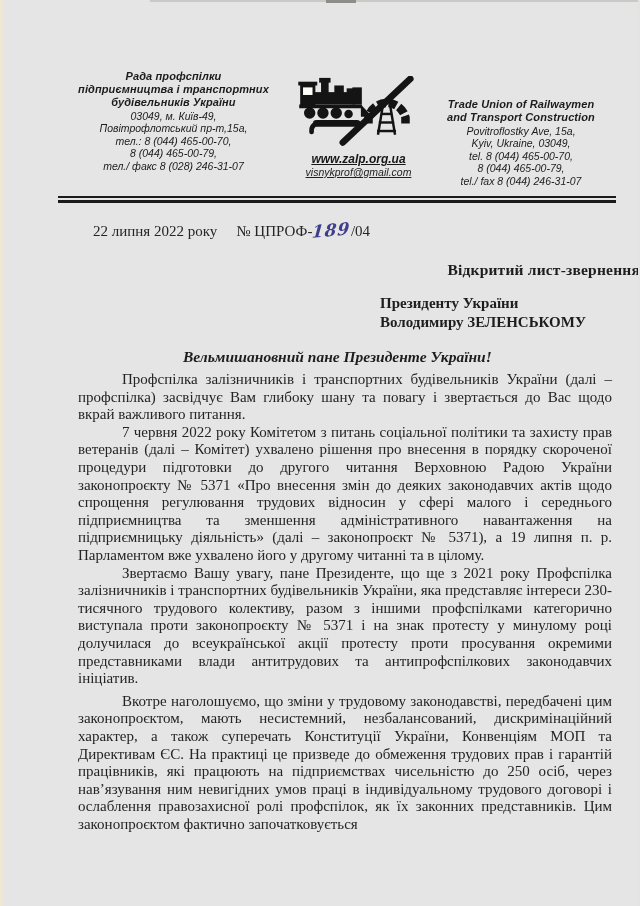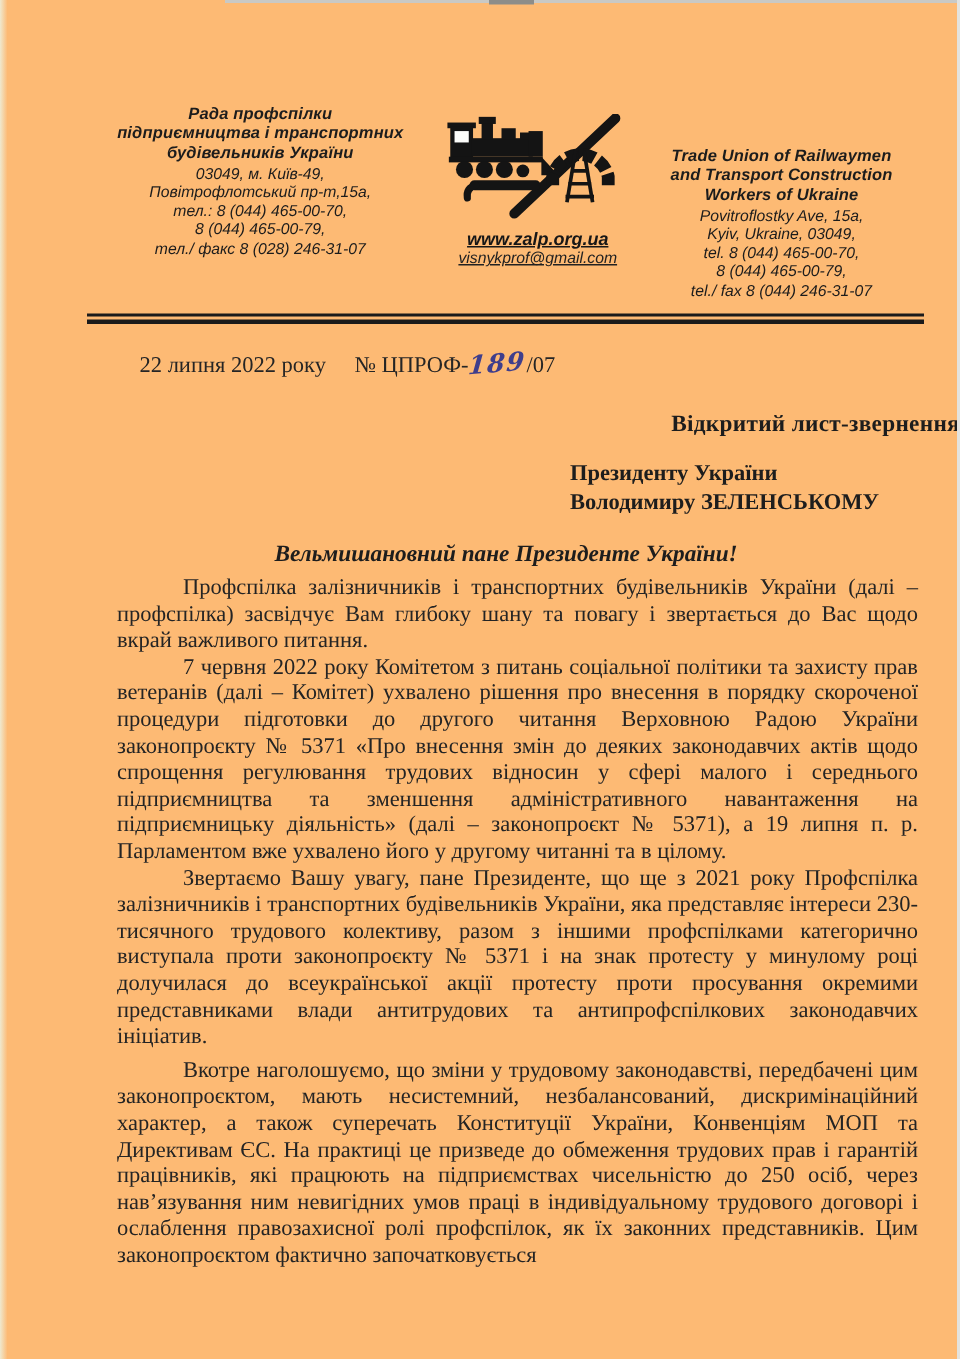--- a/index.html
+++ b/index.html
@@ -1,19 +1,19 @@
 <!DOCTYPE html>
 <html><head>
 <meta charset="utf-8">
 <style>
   html,body{margin:0;padding:0;background:#ffffff;}
   .page{
     position:relative;
     width:640px;height:906px;
-    background:#fdba74;
+    background:#e5e5e5;
     overflow:hidden;
     color:#222;
     font-family:"Liberation Serif", serif;
     box-sizing:border-box;
   }
   
   .edge-left{position:absolute;left:0;top:0;width:5px;height:906px;
     background:linear-gradient(90deg,#efe9cf,rgba(255,255,255,0));}
   .edge-top{position:absolute;left:150px;top:0;width:490px;height:2px;background:#c9c9c5;}
   .edge-top-mark{position:absolute;left:326px;top:0;width:30px;height:3px;background:#8d8d89;}
@@ -129,36 +129,35 @@
         </svg>
       </span>
       <div class="lh-web">www.zalp.org.ua</div>
       <div class="lh-mail">visnykprof@gmail.com</div>
     </div>
 
     <div class="lh-col lh-right">
       <div class="lh-org">
         <div>Trade Union of Railwaymen</div>
         <div>and Transport Construction</div>
-        <div>Workers of Ukraine</div>
       </div>
       <div class="lh-addr">
         <div>Povitroflostky Ave, 15a,</div>
         <div>Kyiv, Ukraine, 03049,</div>
         <div>tel. 8 (044) 465-00-70,</div>
         <div>8 (044) 465-00-79,</div>
         <div>tel./ fax 8 (044) 246-31-07</div>
       </div>
     </div>
   </div>
 
   <div class="divider"></div>
 
   <div class="dateline">
-    <span>22 липня 2022 року</span><span class="ref"><span>№ ЦПРОФ-</span><span class="handwritten">189</span><span>/07</span></span>
+    <span>22 липня 2022 року</span><span class="ref"><span>№ ЦПРОФ-</span><span class="handwritten">189</span><span>/04</span></span>
   </div>
 
   <div class="title">Відкритий лист-звернення</div>
 
   <div class="addressee">
     <div>Президенту України</div>
     <div>Володимиру ЗЕЛЕНСЬКОМУ</div>
   </div>
 
   <div class="salutation">Вельмишановний пане Президенте України!</div>

